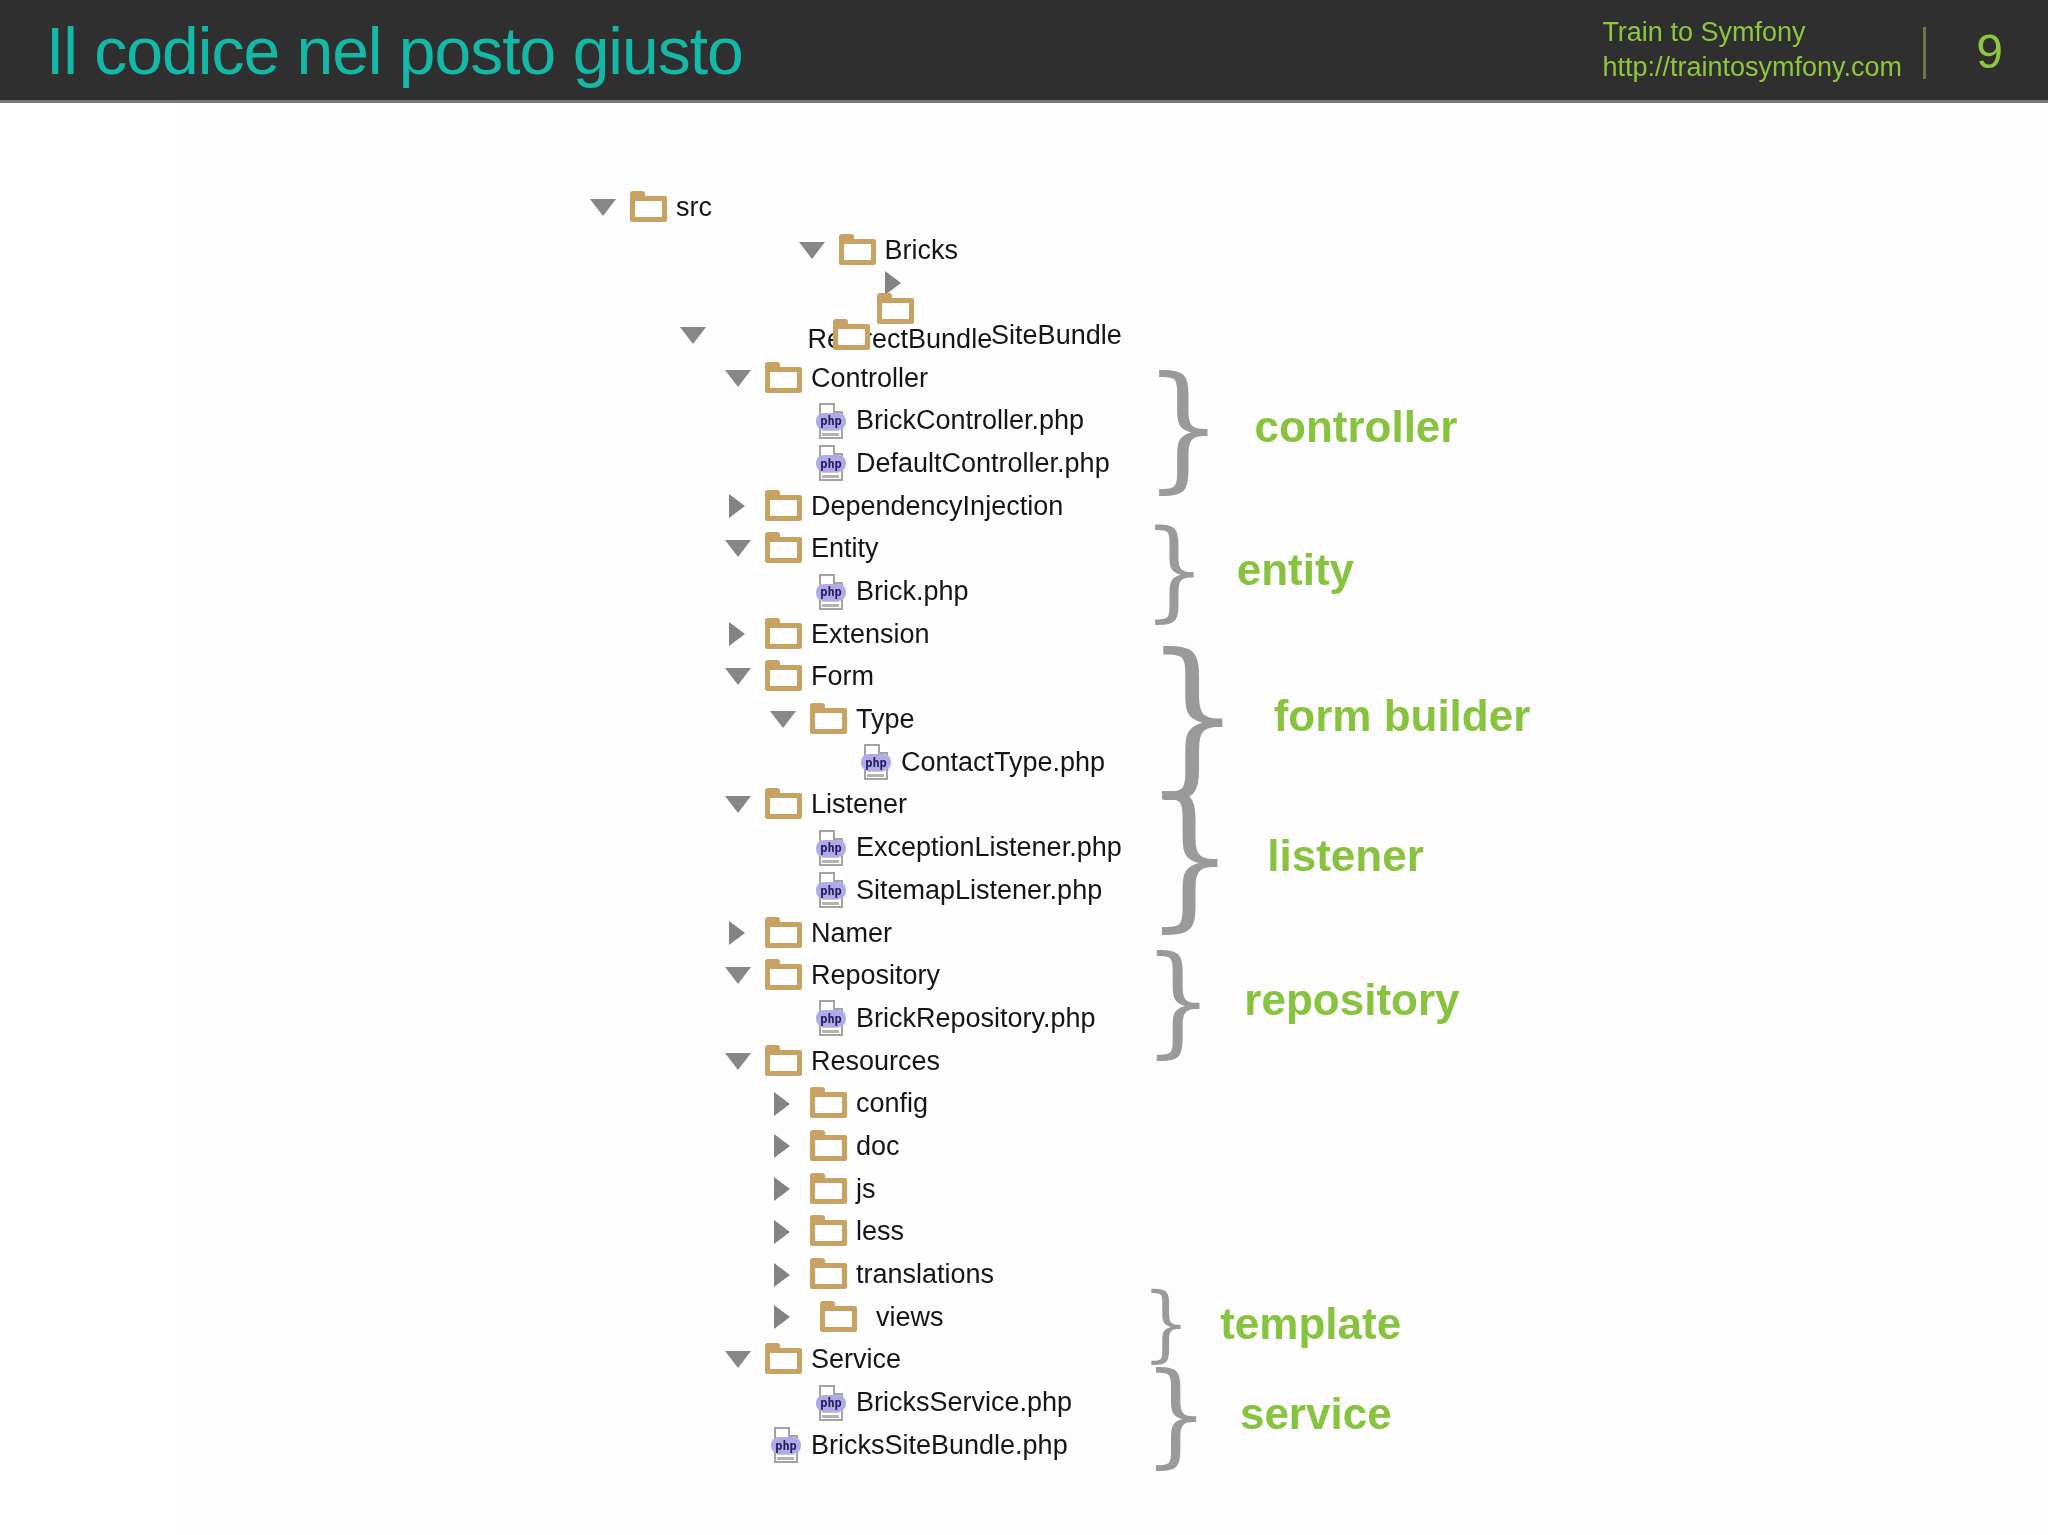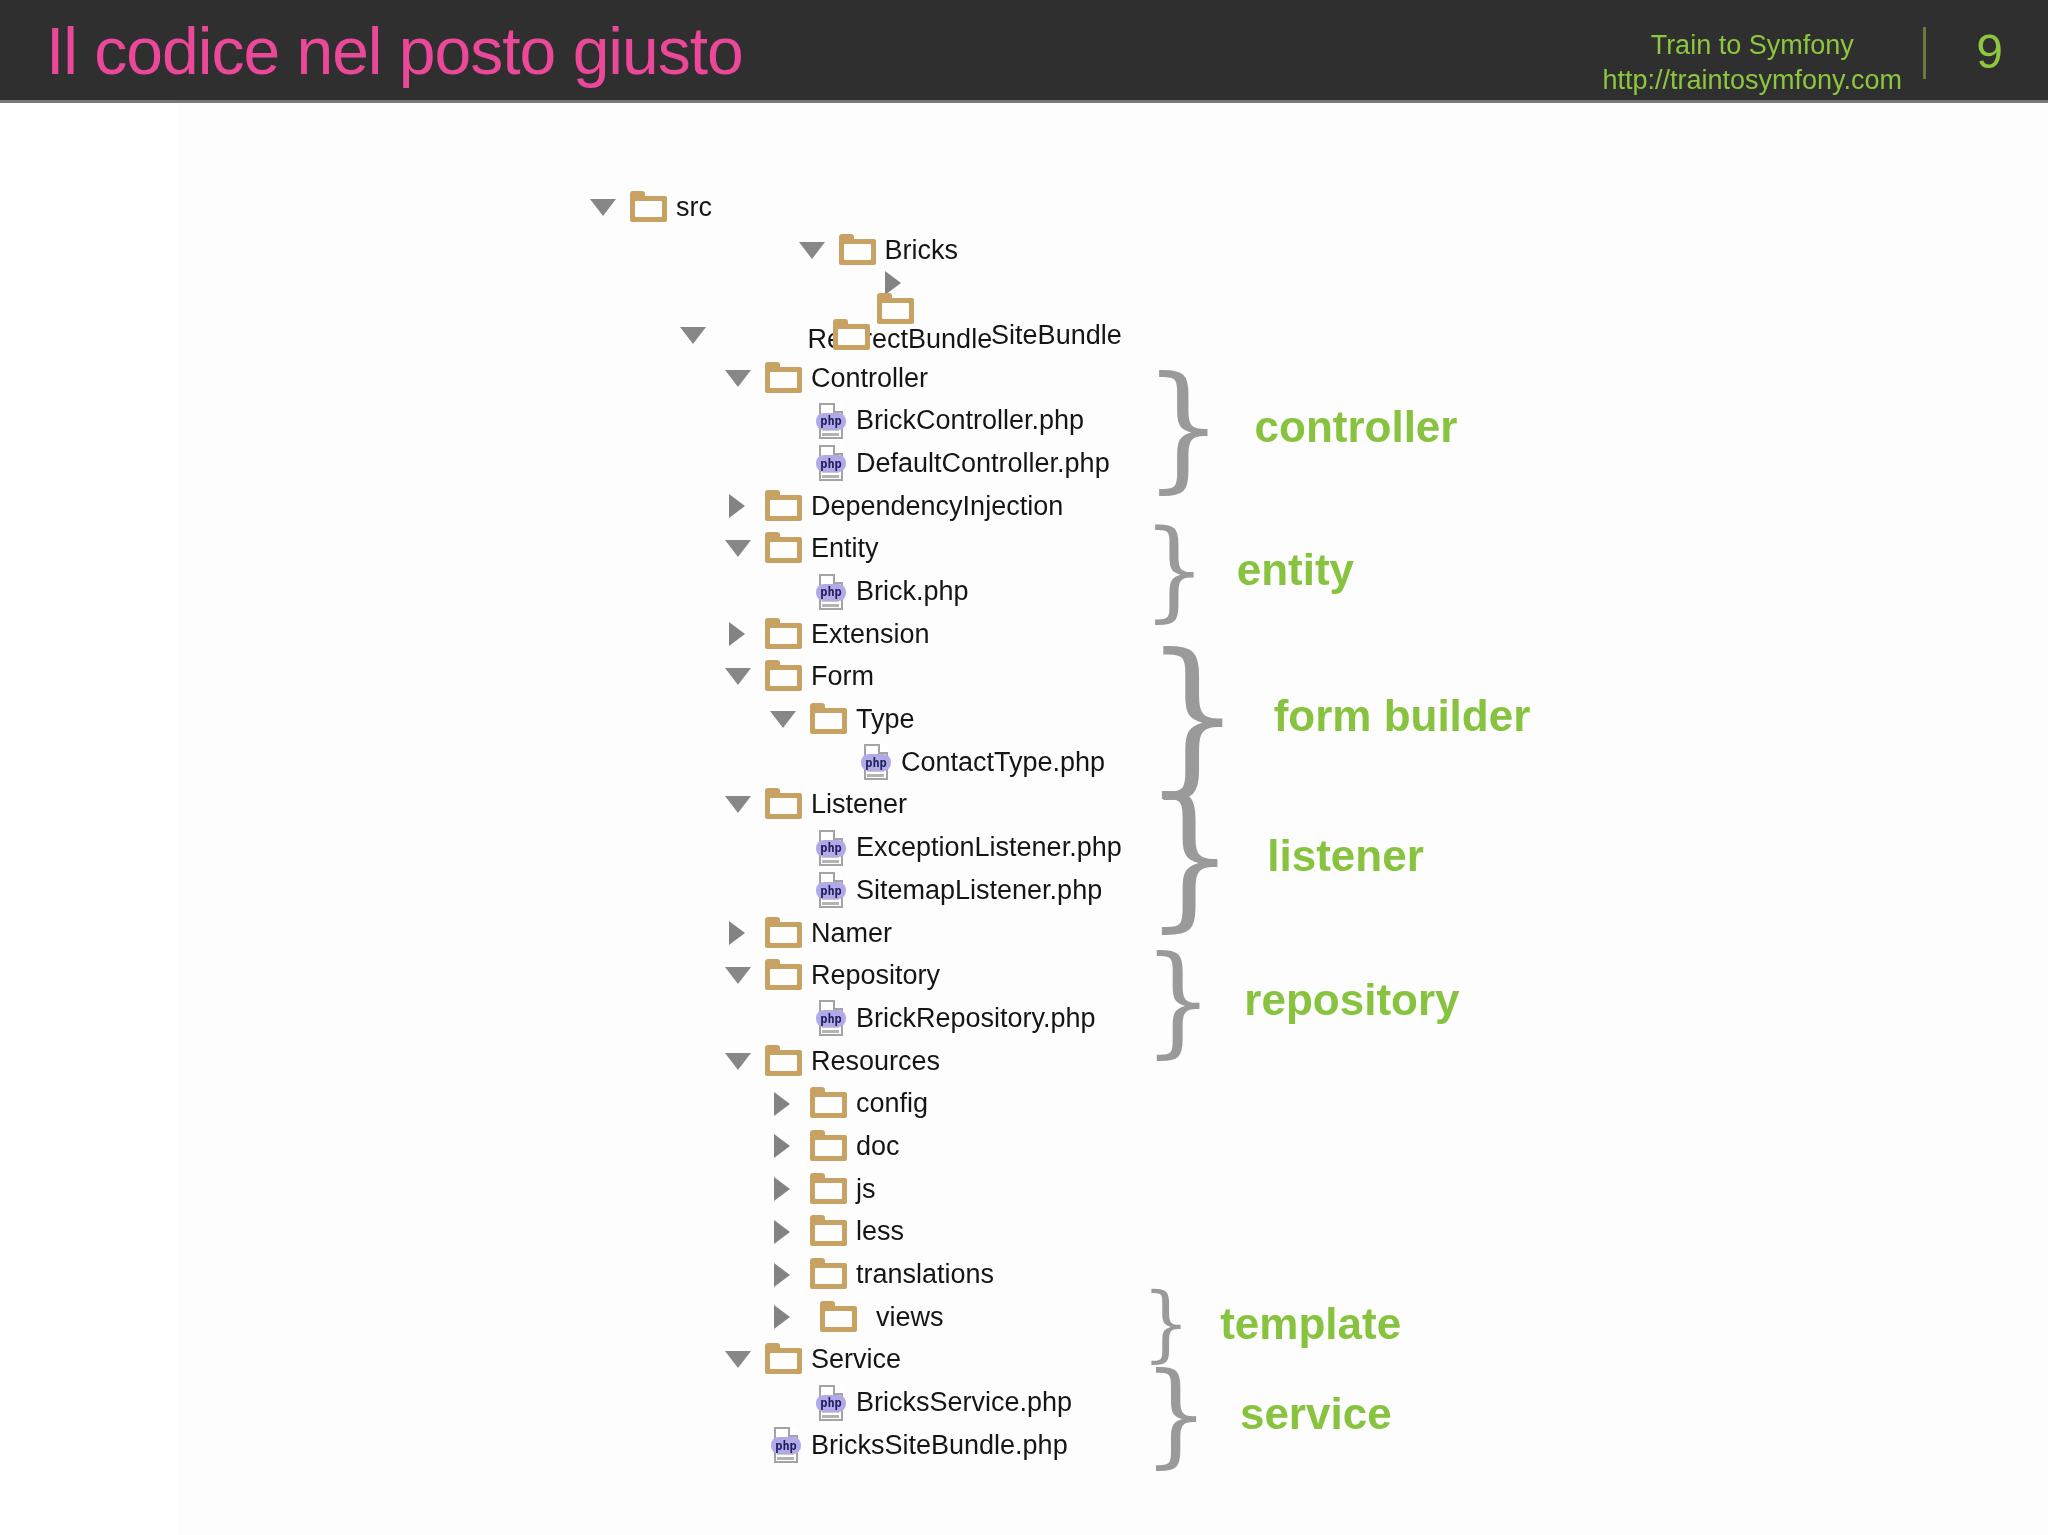--- a/index.html
+++ b/index.html
@@ -7,25 +7,25 @@
     width:2048px;height:1535px;position:relative;overflow:hidden;
     background:#ffffff;font-family:"Liberation Sans",sans-serif;
   }
   
   .header{
     position:absolute;left:0;top:0;width:2048px;height:100px;
     background:#2f2f2f;border-bottom:3px solid #797979;
   }
   .header-title{
     position:absolute;left:46px;top:0;height:92px;line-height:102px;
-    font-size:66px;letter-spacing:-1px;color:#ec4899;white-space:nowrap;
+    font-size:66px;letter-spacing:-1px;color:#14b8a6;white-space:nowrap;
   }
   .header-brand{
-    position:absolute;right:146px;top:15px;text-align:center;
-    font-size:27px;line-height:35px;color:#8dc63f;margin-top:13px;
+    position:absolute;right:146px;top:15px;text-align:left;
+    font-size:27px;line-height:35px;color:#8dc63f;
   }
   .header-divider{
     position:absolute;left:1923px;top:27px;width:3px;height:52px;background:#6c7842;
   }
   .header-page{
     position:absolute;left:1952px;top:0;width:75px;height:100px;line-height:104px;
     text-align:center;font-size:48px;color:#8dc63f;
   }
   
   .content-pane{

